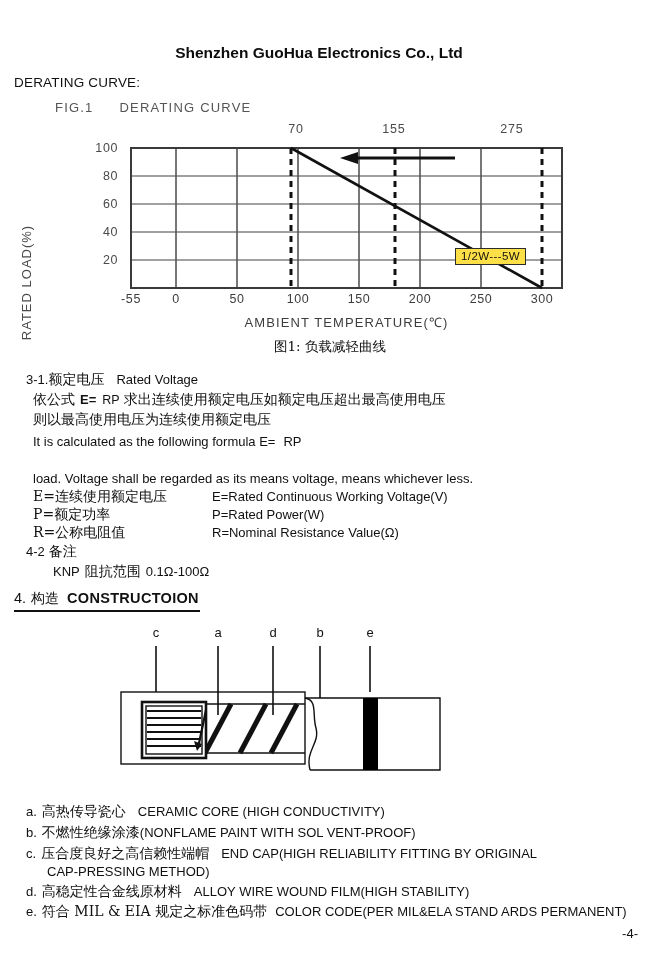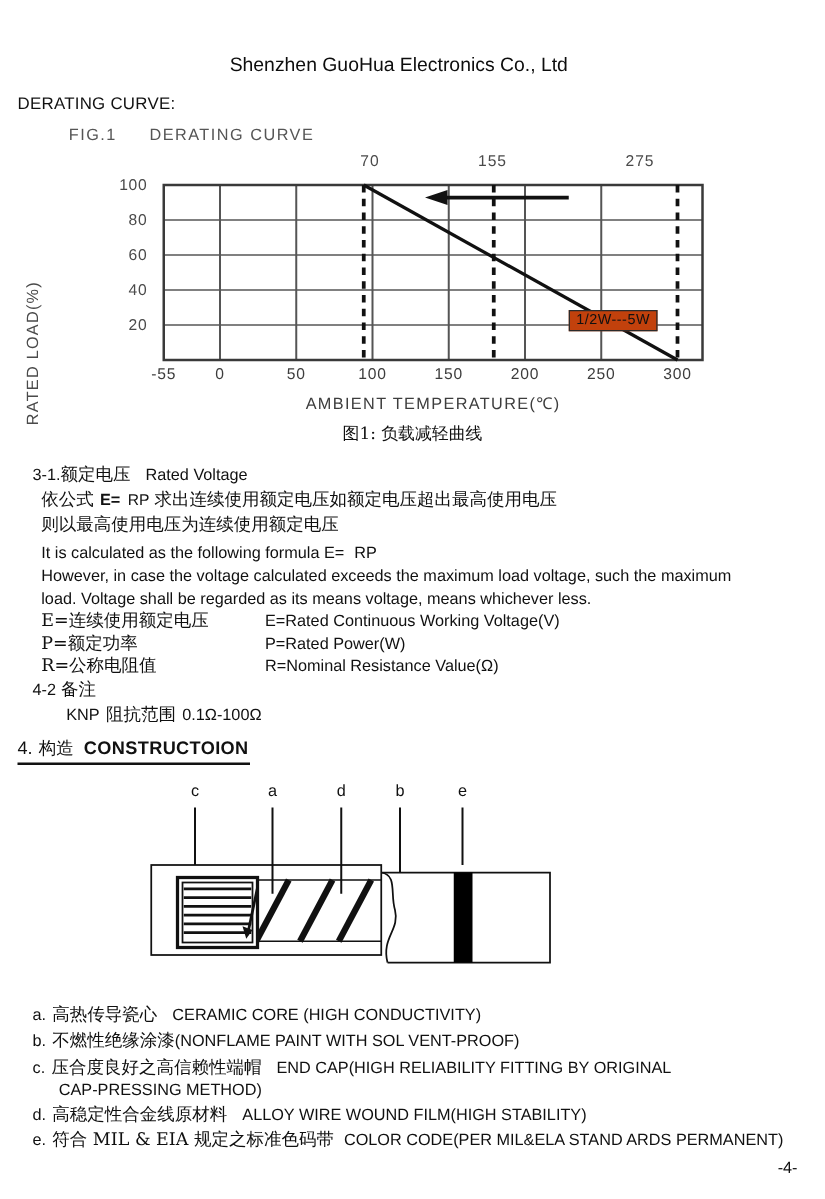--- a/index.html
+++ b/index.html
@@ -30,20 +30,21 @@
     letter-spacing: 1px;
     color: #0d0d0d;
   }
   .hdr-en {
     position: absolute;
     left: 0; top: 44px;
     width: 638px;
     text-align: center;
     font-size: 15.5px;
     color: #0d0d0d;
+    font-weight: bold;
   }
   .derating-label {
     position: absolute;
     left: 14px; top: 75px;
     font-size: 13.5px;
     letter-spacing: 0.2px;
   }
 
   
   #chart-wrap {
@@ -101,21 +102,21 @@
     width: 44px;
     text-align: center;
     font-size: 12.5px;
     color: #4a4a4a;
     letter-spacing: 0.8px;
   }
   .callout-box {
     position: absolute;
     left: 455px; top: 153px;
     border: 1px solid #2b2b2b;
-    background: #c2410c;
+    background: #fde047;
     padding: 1px 5px 2px 5px;
     font-size: 11.5px;
     letter-spacing: 0.4px;
     color: #111111;
     white-space: nowrap;
   }
   .fig-caption {
     position: absolute;
     left: 0; top: 243px;
     width: 660px;
@@ -256,21 +257,20 @@
   <div class="tx" style="left:33px; top:391px;">
     <span class="cn" style="font-size:14px;">依公式</span><span class="en" style="font-weight:bold; margin-left:5px;">E=</span><span class="en" style="margin-left:6px; font-size:12.5px;">RP</span><span class="cn" style="font-size:14px; margin-left:4px;">求出连续使用额定电压</span><span class="cn" style="font-size:14px;">如额定电压超出最高使用电压</span>
   </div>
 
   <div class="tx cn" style="left:33px; top:411px; font-size:14px;">则以最高使用电压为连续使用额定电压</div>
 
   <div class="tx" style="left:33px; top:434px;">
     <span class="en">It is calculated as the following formula E=</span><span class="en" style="margin-left:8px;">RP</span>
   </div>
 
-  <div class="tx en" style="left:33px; top:453px;">However, in case the voltage calculated exceeds the maximum load voltage, such the maximum</div>
   <div class="tx en" style="left:33px; top:471px;">load. Voltage shall be regarded as its means voltage, means whichever less.</div>
 
   <div class="tx cn" style="left:33px; top:488px; font-size:14px;">E=连续使用额定电压</div>
   <div class="tx en" style="left:212px; top:489px;">E=Rated Continuous Working Voltage(V)</div>
 
   <div class="tx cn" style="left:33px; top:506px; font-size:14px;">P=额定功率</div>
   <div class="tx en" style="left:212px; top:507px;">P=Rated Power(W)</div>
 
   <div class="tx cn" style="left:33px; top:524px; font-size:14px;">R=公称电阻值</div>
   <div class="tx en" style="left:212px; top:525px;">R=Nominal Resistance Value(Ω)</div>

